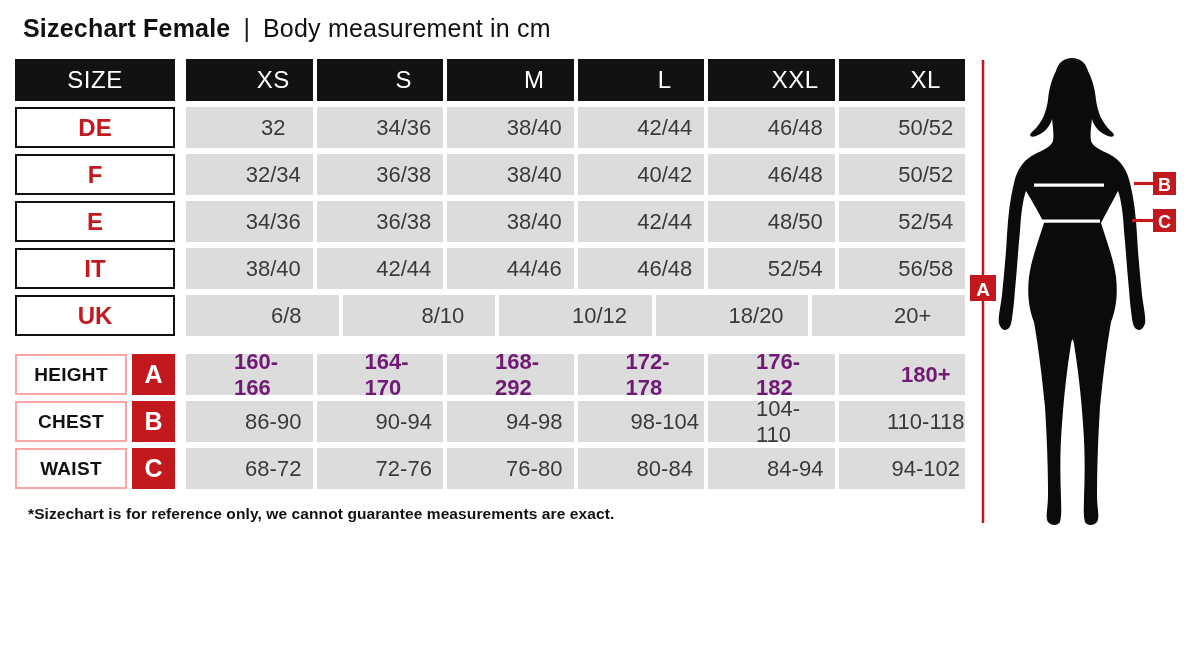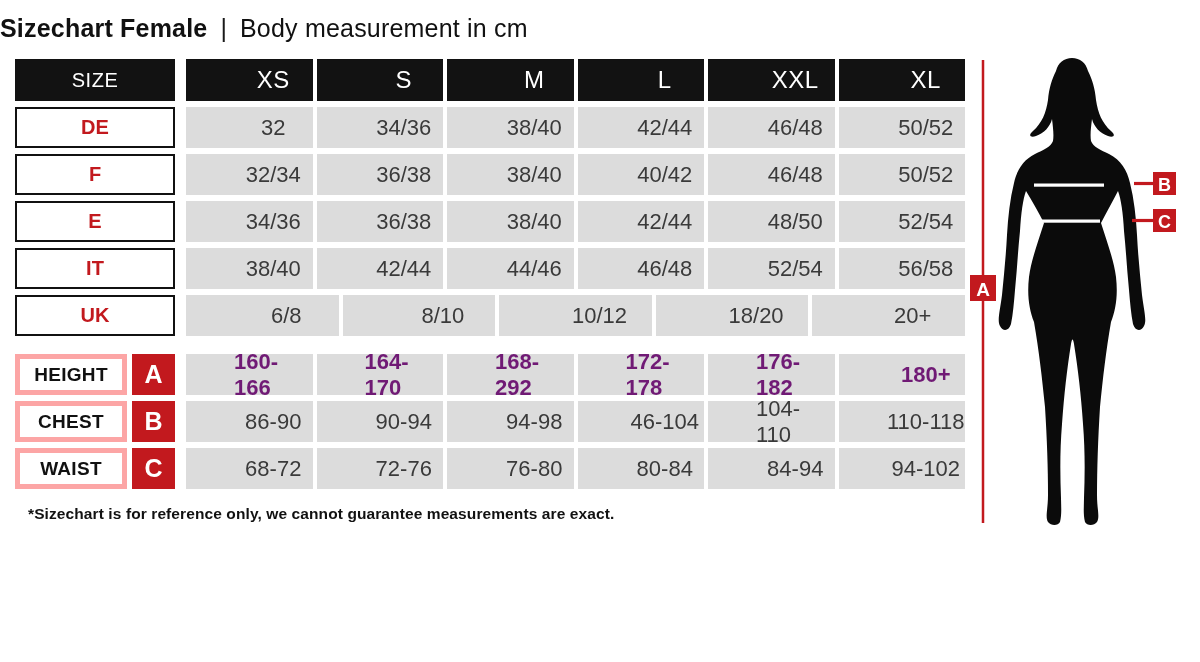--- a/index.html
+++ b/index.html
@@ -1,45 +1,45 @@
 <!DOCTYPE html>
 <html><head>
 <meta charset="utf-8">
 <style>
   * { box-sizing: border-box; margin: 0; padding: 0; }
   body { margin: 0; background: #fff; }
   .page {
     position: relative; width: 1200px; height: 662px; background: #ffffff;
     font-family: "Liberation Sans", sans-serif; overflow: hidden;
   }
-  .title { position: absolute; left: 0; top: 14px; font-size: 25px; color: #111;
+  .title { position: absolute; left: 23px; top: 14px; font-size: 25px; color: #111;
     display: flex; align-items: baseline; text-align: right; }
   .title .main { font-weight: bold; letter-spacing: 0.2px; }
   .title .sep { font-weight: 400; margin: 0 13px; color: #1a1a1a; }
   .title .sub { font-weight: 400; letter-spacing: 0.2px; }
 
   .table { position: absolute; left: 15px; top: 59px; width: 950px; }
   .row { display: flex; height: 41px; margin-bottom: 6px; }
   .row.hdr { height: 42px; margin-bottom: 6px; }
   .row.section-gap { margin-top: 18px; }
 
   .label-box {
     flex: 0 0 160px; width: 160px; border: 2px solid #111; background: #fff;
-    color: #c2191e; font-weight: bold; font-size: 20px;
+    color: #c2191e; font-weight: bold; font-size: 24px;
     display: flex; align-items: center; justify-content: center;
   }
   .label-box.black { background: #121212; border-color: #121212; color: #fff; font-weight: 400; letter-spacing: 0.5px; }
   .gapcol { flex: 0 0 11px; }
   .cells { display: flex; flex: 1; gap: 4px; }
   .cell { flex: 1; background: #dcdcdc; color: #3a3a3a; font-size: 22px;
     display: flex; align-items: center; justify-content: center; padding-left: 48px; }
   .cell.hdr-cell { background: #121212; color: #fff; font-size: 24px; letter-spacing: 0.5px; }
   .bold-values .cell { font-weight: bold; color: #701a75; }
 
-  .m-label { flex: 0 0 112px; width: 112px; border: 5px solid #fca5a5; background: #fff;
+  .m-label { flex: 0 0 112px; width: 112px; border: 2px solid #fca5a5; background: #fff;
     color: #111; font-weight: bold; font-size: 19px; letter-spacing: 0.3px;
     display: flex; align-items: center; justify-content: center; text-align: right; }
   .marker { flex: 0 0 43px; width: 43px; margin-left: 5px; background: #c2191e;
     color: #fff; font-weight: bold; font-size: 25px;
     display: flex; align-items: center; justify-content: center; }
 
   .footnote { position: absolute; left: 28px; top: 505px; font-size: 15.5px;
     font-weight: bold; color: #111; letter-spacing: 0.1px; }
 
   .figure { position: absolute; left: 960px; top: 55px; width: 240px; height: 490px; }
@@ -151,21 +151,21 @@
     </div>
 
     <div class="row">
       <div class="m-label">CHEST</div>
       <div class="marker">B</div>
       <div class="gapcol"></div>
       <div class="cells">
         <div class="cell">86-90</div>
         <div class="cell">90-94</div>
         <div class="cell">94-98</div>
-        <div class="cell">46-104</div>
+        <div class="cell">98-104</div>
         <div class="cell">104-110</div>
         <div class="cell">110-118</div>
       </div>
     </div>
 
     <div class="row">
       <div class="m-label">WAIST</div>
       <div class="marker">C</div>
       <div class="gapcol"></div>
       <div class="cells">

